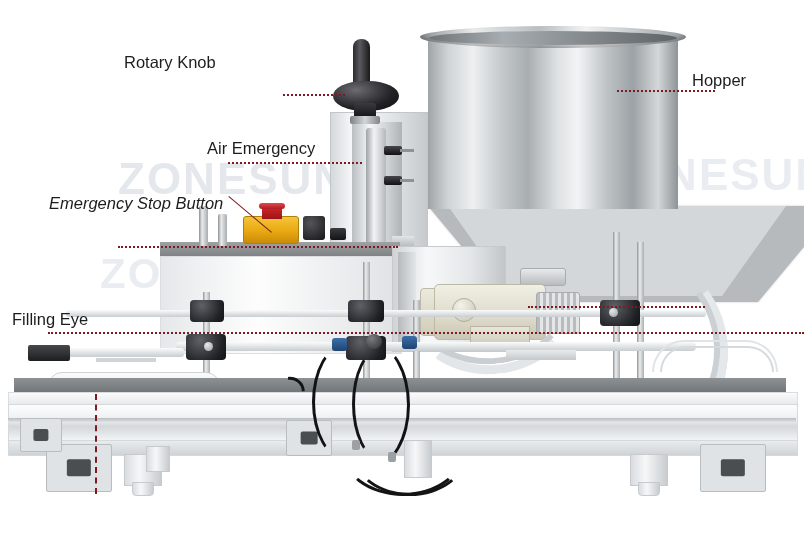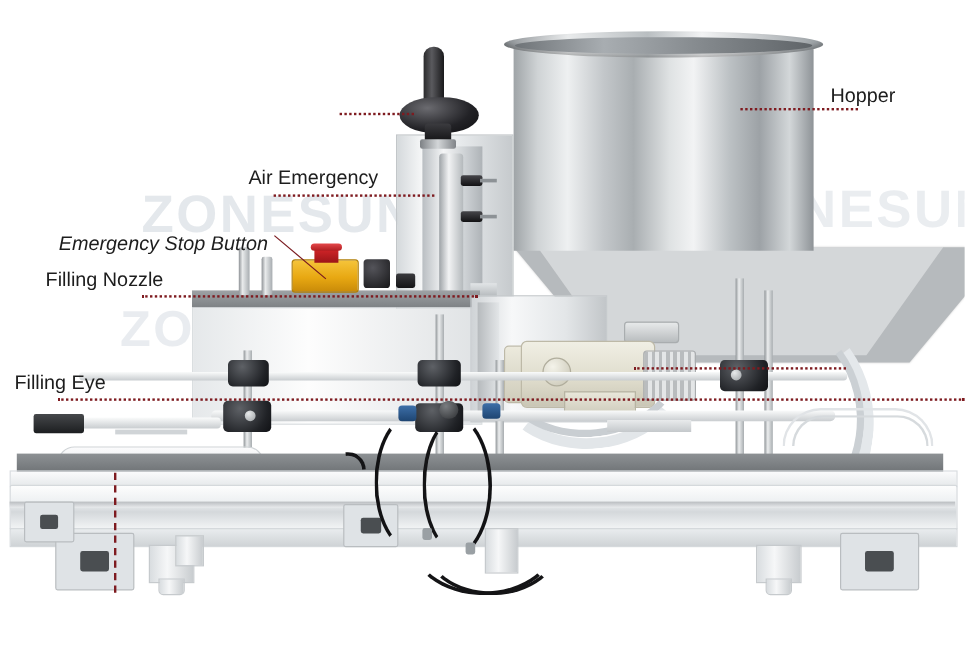--- a/index.html
+++ b/index.html
@@ -312,26 +312,26 @@
   <div class="dot-h" style="left:118px;top:246px;width:280px;"></div>
 
   <div class="dot-h" style="left:48px;top:332px;width:756px;"></div>
 
   <div class="dot-v" style="left:95px;top:394px;height:100px;"></div>
 
   <div class="dot-h" style="left:617px;top:90px;width:98px;"></div>
 
   <div class="dot-h" style="left:528px;top:306px;width:177px;"></div>
 
+  <div class="lbl" style="left:124px;top:52px;">Rotary Knob</div>
 
   <div class="lbl" style="left:207px;top:138px;">Air Emergency</div>
 
   <div class="lbl" style="left:49px;top:193px;font-style:italic;">Emergency Stop Button</div>
 
-  <div class="lbl" style="left:38px;top:223px;">Filling Nozzle</div>
 
   <div class="lbl" style="left:12px;top:309px;">Filling Eye</div>
 
 
   <div class="lbl" style="left:692px;top:70px;">Hopper</div>
 
 
 </div>
 
 </body></html>

